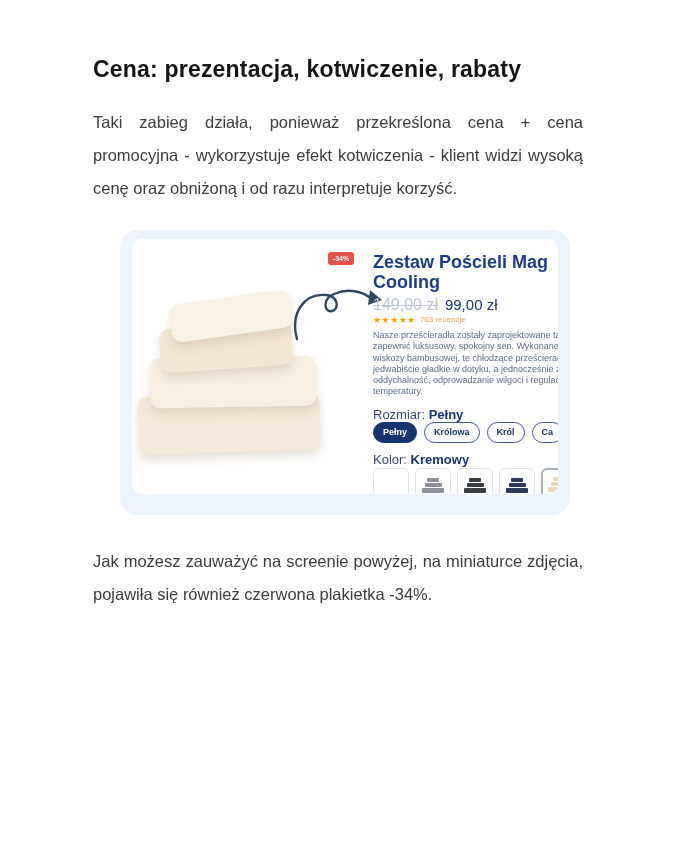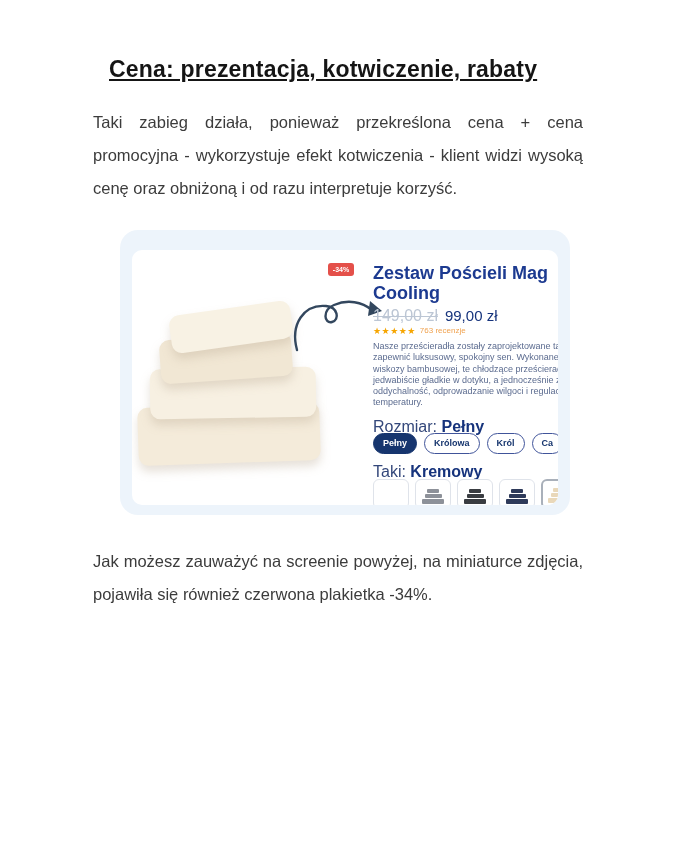--- a/index.html
+++ b/index.html
@@ -2,35 +2,34 @@
 <html><head>
 <meta charset="utf-8">
 <style>
   html,body{margin:0;padding:0;}
   body{
     width:677px;height:855px;background:#ffffff;overflow:hidden;
     font-family:"Liberation Sans",sans-serif;color:#3b3b3b;
   }
   .page{padding:56px 90px 0 93px;width:490px;}
   .article-title{
-    font-size:23px;font-weight:bold;color:#151515;margin:0 0 23px 16px;
+    font-size:23px;font-weight:bold;color:#151515;margin:0 0 23px 0;
     letter-spacing:.2px;
-    text-decoration:underline;
   }
   .body-par{
     font-size:16.5px;line-height:33px;text-align:justify;margin:0 0 19px 0;
     color:#3c3c3c;
   }
   
   .embed{
     position:relative;width:450px;height:285px;margin:25px 0 30px 27px;
     background:#edf4fb;border-radius:18px;
   }
   .card{
-    position:absolute;left:12px;top:20px;width:426px;height:255px;
+    position:absolute;left:12px;top:9px;width:426px;height:255px;
     background:#ffffff;border-radius:10px;overflow:hidden;
   }
   
   .photo{position:absolute;left:0;top:0;width:230px;height:255px;}
   .sheet{position:absolute;border-radius:10px;box-shadow:0 6px 10px rgba(185,170,145,.35);}
   .sheet-bottom{left:6px;top:155px;width:182px;height:58px;background:#f4ebda;transform:rotate(-2deg);}
   .sheet-3{left:18px;top:118px;width:166px;height:50px;background:#f7f0e2;transform:rotate(-1deg);}
   .sheet-2{left:28px;top:86px;width:132px;height:44px;background:#f1e7d4;transform:rotate(-4deg);}
   .sheet-top{left:38px;top:58px;width:122px;height:38px;background:#f8f2e4;transform:rotate(-8deg);}
   .badge{
@@ -43,21 +42,21 @@
   .col{position:absolute;left:241px;top:13px;width:230px;}
   .card-title{font-size:18px;line-height:20px;font-weight:bold;color:#1c3a90;width:205px;}
   .price-row{margin-top:4px;display:flex;align-items:baseline;gap:7px;height:16px;}
   .old-price{font-size:16px;color:#bcc6d4;text-decoration:line-through;}
   .price{font-size:15px;font-weight:normal;color:#16337c;}
   .rating-row{margin-top:3px;display:flex;align-items:center;gap:4px;height:10px;}
   .stars{color:#f6a500;font-size:9px;letter-spacing:.5px;line-height:10px;}
   .reviews{color:#f0a24f;font-size:8px;line-height:10px;}
   .desc{margin-top:5px;}
   .desc-line{font-size:9px;line-height:11.3px;color:#5b6b8f;white-space:nowrap;}
-  .opt-label{margin-top:9px;font-size:16px;color:#33477a;height:12px;}
+  .opt-label{margin-top:9px;font-size:13px;color:#33477a;height:12px;}
   .opt-label .val{font-weight:bold;color:#16337c;}
   .size-row{margin-top:3px;display:flex;gap:7px;}
   .size-btn{
     height:21px;padding:0 9px;border-radius:11px;border:1px solid #40549a;
     background:#fff;color:#16356e;font-size:9px;font-weight:bold;
     display:flex;align-items:center;white-space:nowrap;box-sizing:border-box;
   }
   .size-btn.selected{background:#16356e;border-color:#16356e;color:#fff;}
   .color-row{margin-top:4px;display:flex;gap:6px;}
   .swatch{
@@ -128,21 +127,21 @@
         </div>
 
         <div class="size-row">
           <div class="size-btn selected">Pełny</div>
           <div class="size-btn">Królowa</div>
           <div class="size-btn">Król</div>
           <div class="size-btn">Ca</div>
         </div>
 
         <div class="opt-label">
-          <span>Taki:</span>
+          <span>Kolor:</span>
           <span class="val">Kremowy</span>
         </div>
 
         <div class="color-row">
           <div class="swatch">
             <div class="stack">
                 <div class="bar b1" style="background: rgb(255, 255, 255);"></div>
                 <div class="bar b2" style="background: rgb(255, 255, 255);"></div>
                 <div class="bar b3" style="background: rgb(255, 255, 255);"></div>
               </div>

